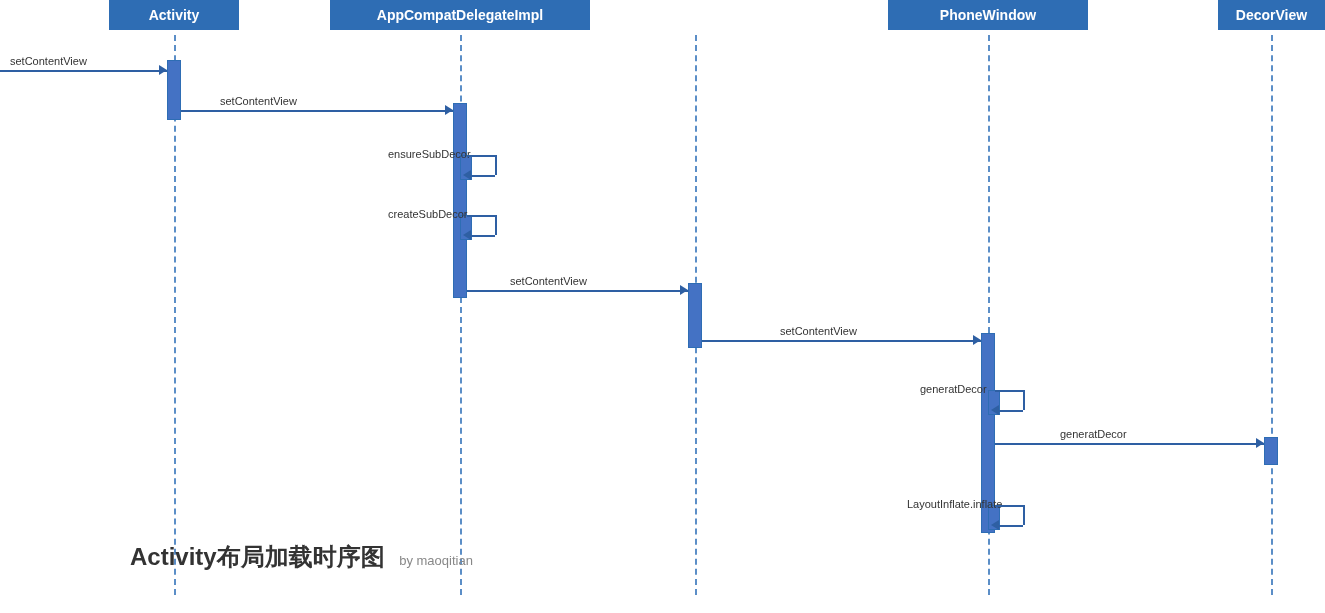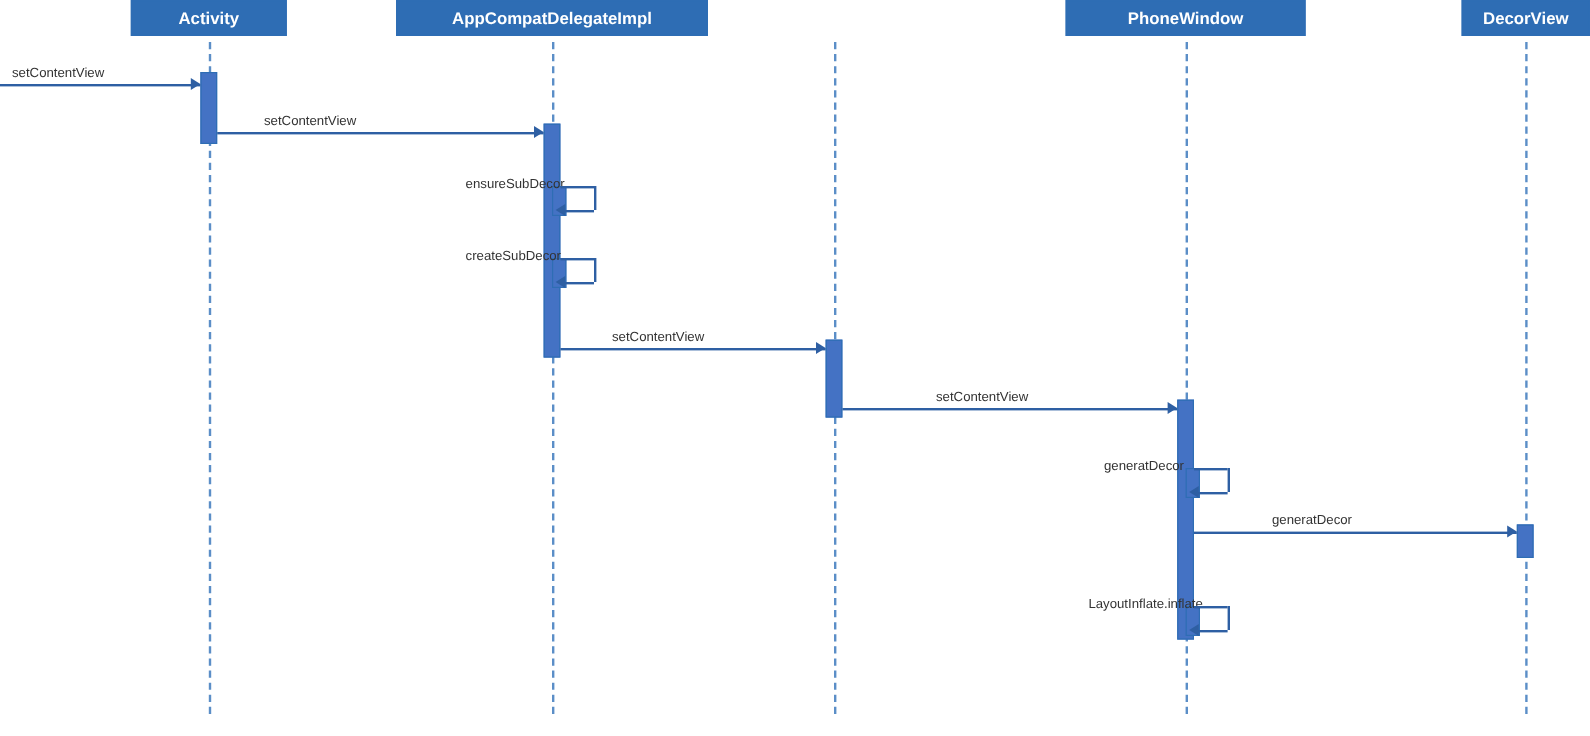--- a/index.html
+++ b/index.html
@@ -190,14 +190,18 @@
   </div>
 
   <div class="arrow-label" style="left:907px; top:498px;">
     <span>LayoutInflate.inflate</span>
   </div>
   <div class="arrow-line" style="left:995px; top:505px; width:28px;"></div>
   <div style="position:absolute; left:1023px; top:505px; width:1.5px; height:20px; background:#2e5fa3;"></div>
   <div class="arrow-line" style="left:995px; top:525px; width:28px;"></div>
   <div class="arrowhead-left" style="left:991px; top:520px;"></div>
 
+  <div class="caption">
+    <span class="caption-main">Activity布局加载时序图</span>
+    <span class="caption-sub">by  maoqitian</span>
+  </div>
 
 </div>
 
 </body></html>

